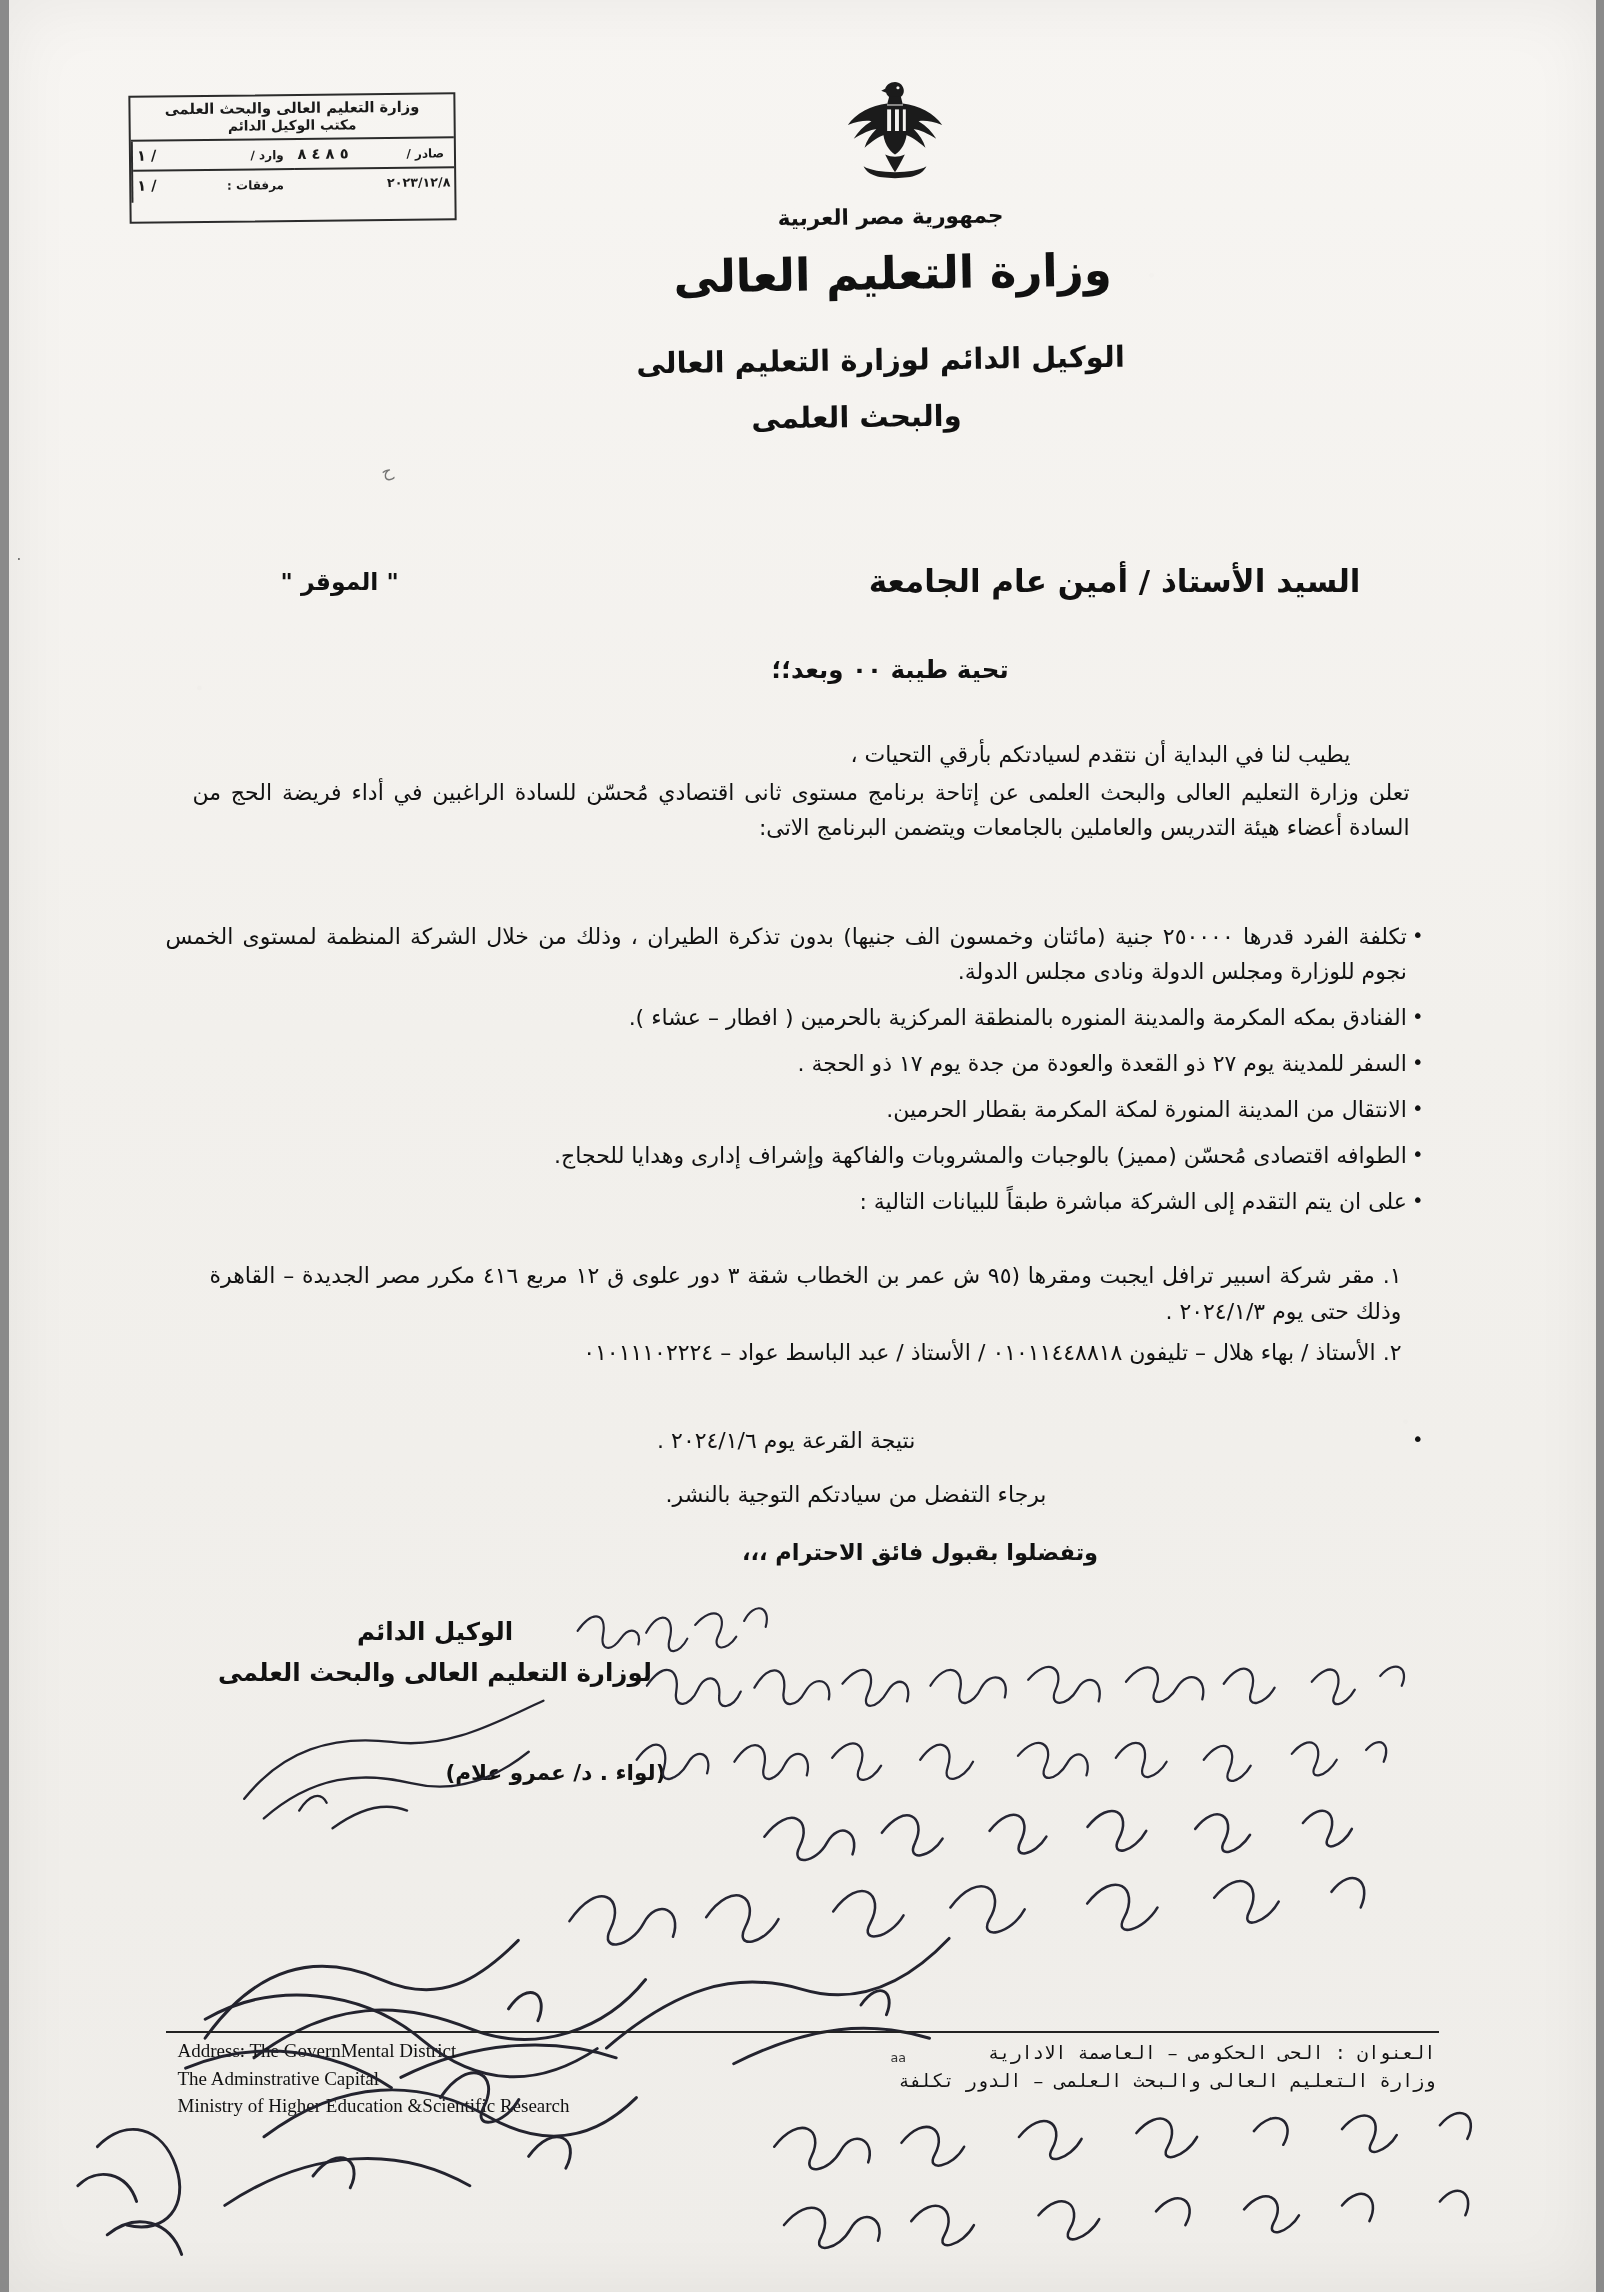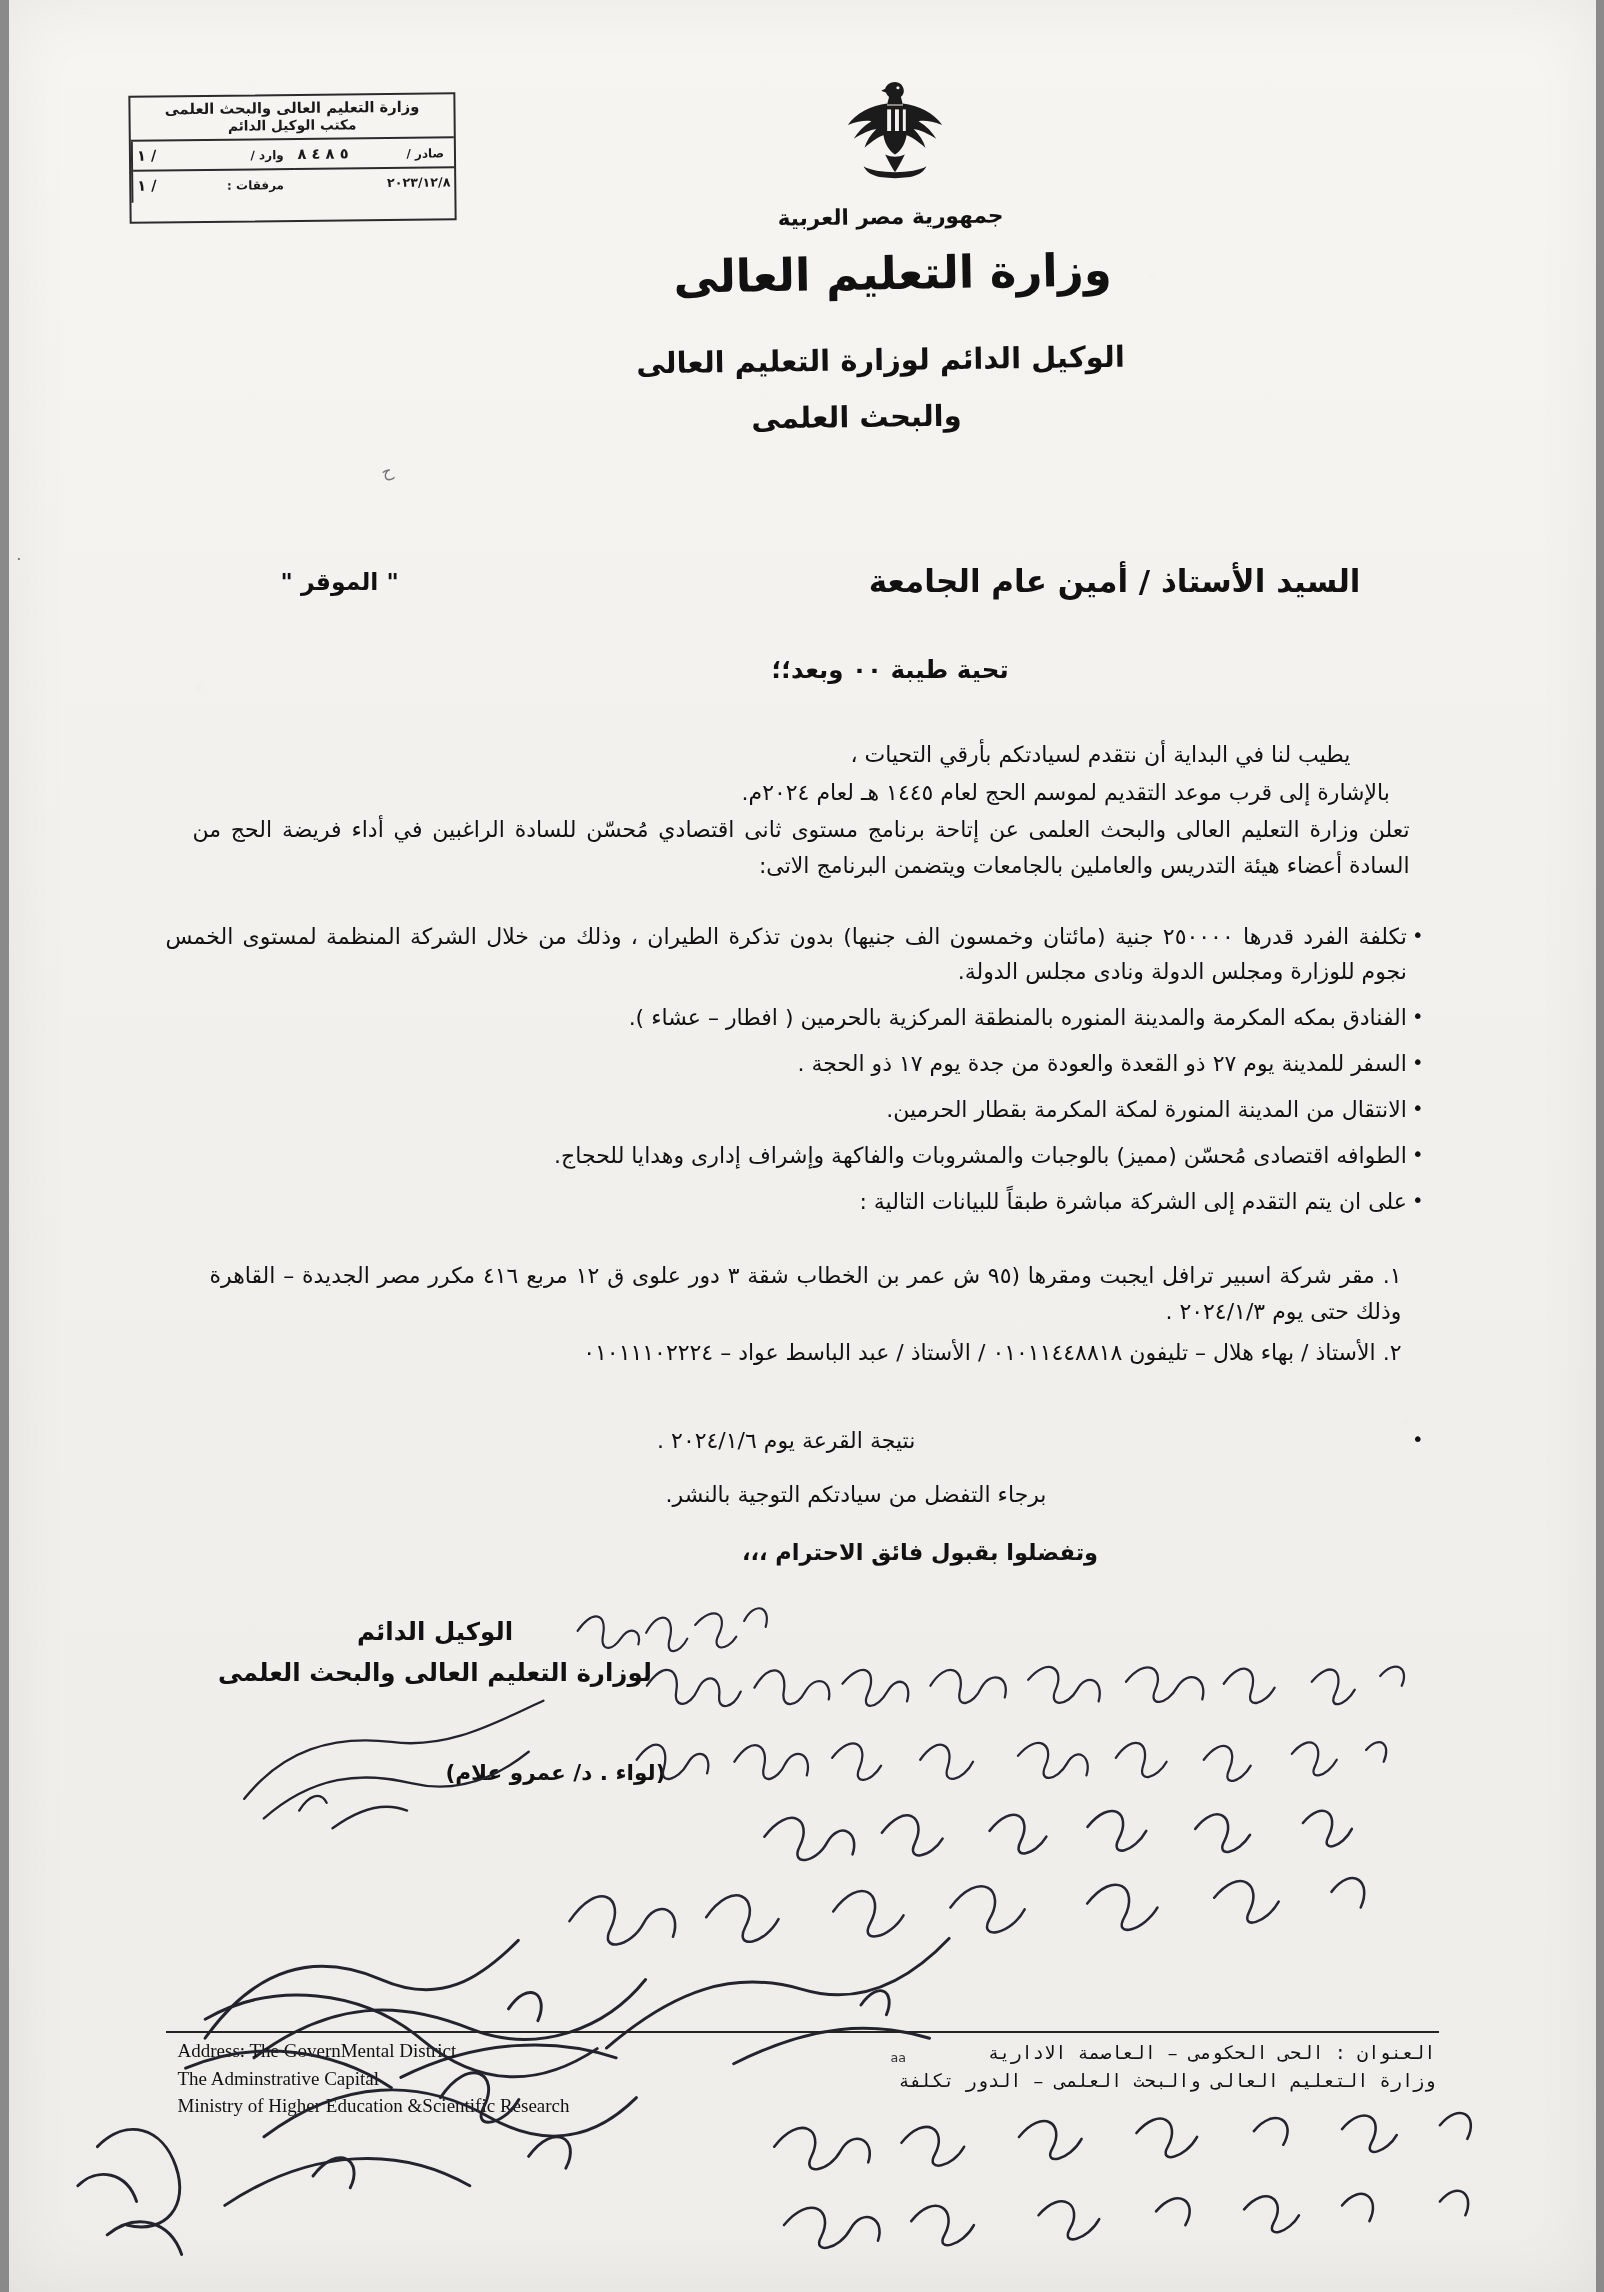--- a/index.html
+++ b/index.html
@@ -401,21 +401,20 @@
 
   <div class="faint-mark" style="top:461px; left:372px; transform:rotate(-20deg);">ح</div>
   <div class="faint-mark" style="top:544px; left:7.8px;">.</div>
 
   <div class="addressee">السيد الأستاذ / أمين عام الجامعة</div>
   <div class="almuwaqar">" الموقر "</div>
   <div class="greeting">تحية طيبة ٠٠ وبعد؛؛</div>
 
   <div class="body-block">
     <p class="p-indent-1">يطيب لنا في البداية أن نتقدم لسيادتكم بأرقي التحيات ،</p>
-    <p class="p-indent-2">بالإشارة إلى قرب موعد التقديم لموسم الحج لعام ١٤٤٥ هـ لعام ٢٠٢٤م.</p>
     <p>تعلن وزارة التعليم العالى والبحث العلمى عن إتاحة برنامج مستوى ثانى اقتصادي مُحسّن للسادة الراغبين في أداء فريضة الحج من السادة أعضاء هيئة التدريس والعاملين بالجامعات ويتضمن البرنامج الاتى:</p>
   </div>
 
   <div class="bullets">
     <div class="bullet-item">
       <span class="bullet-dot">•</span>
       <span class="bullet-text">تكلفة الفرد قدرها ٢٥٠٠٠٠ جنية (مائتان وخمسون الف جنيها) بدون تذكرة الطيران ، وذلك من خلال الشركة المنظمة لمستوى الخمس نجوم للوزارة ومجلس الدولة ونادى مجلس الدولة.</span>
     </div>
     <div class="bullet-item">
       <span class="bullet-dot">•</span>

